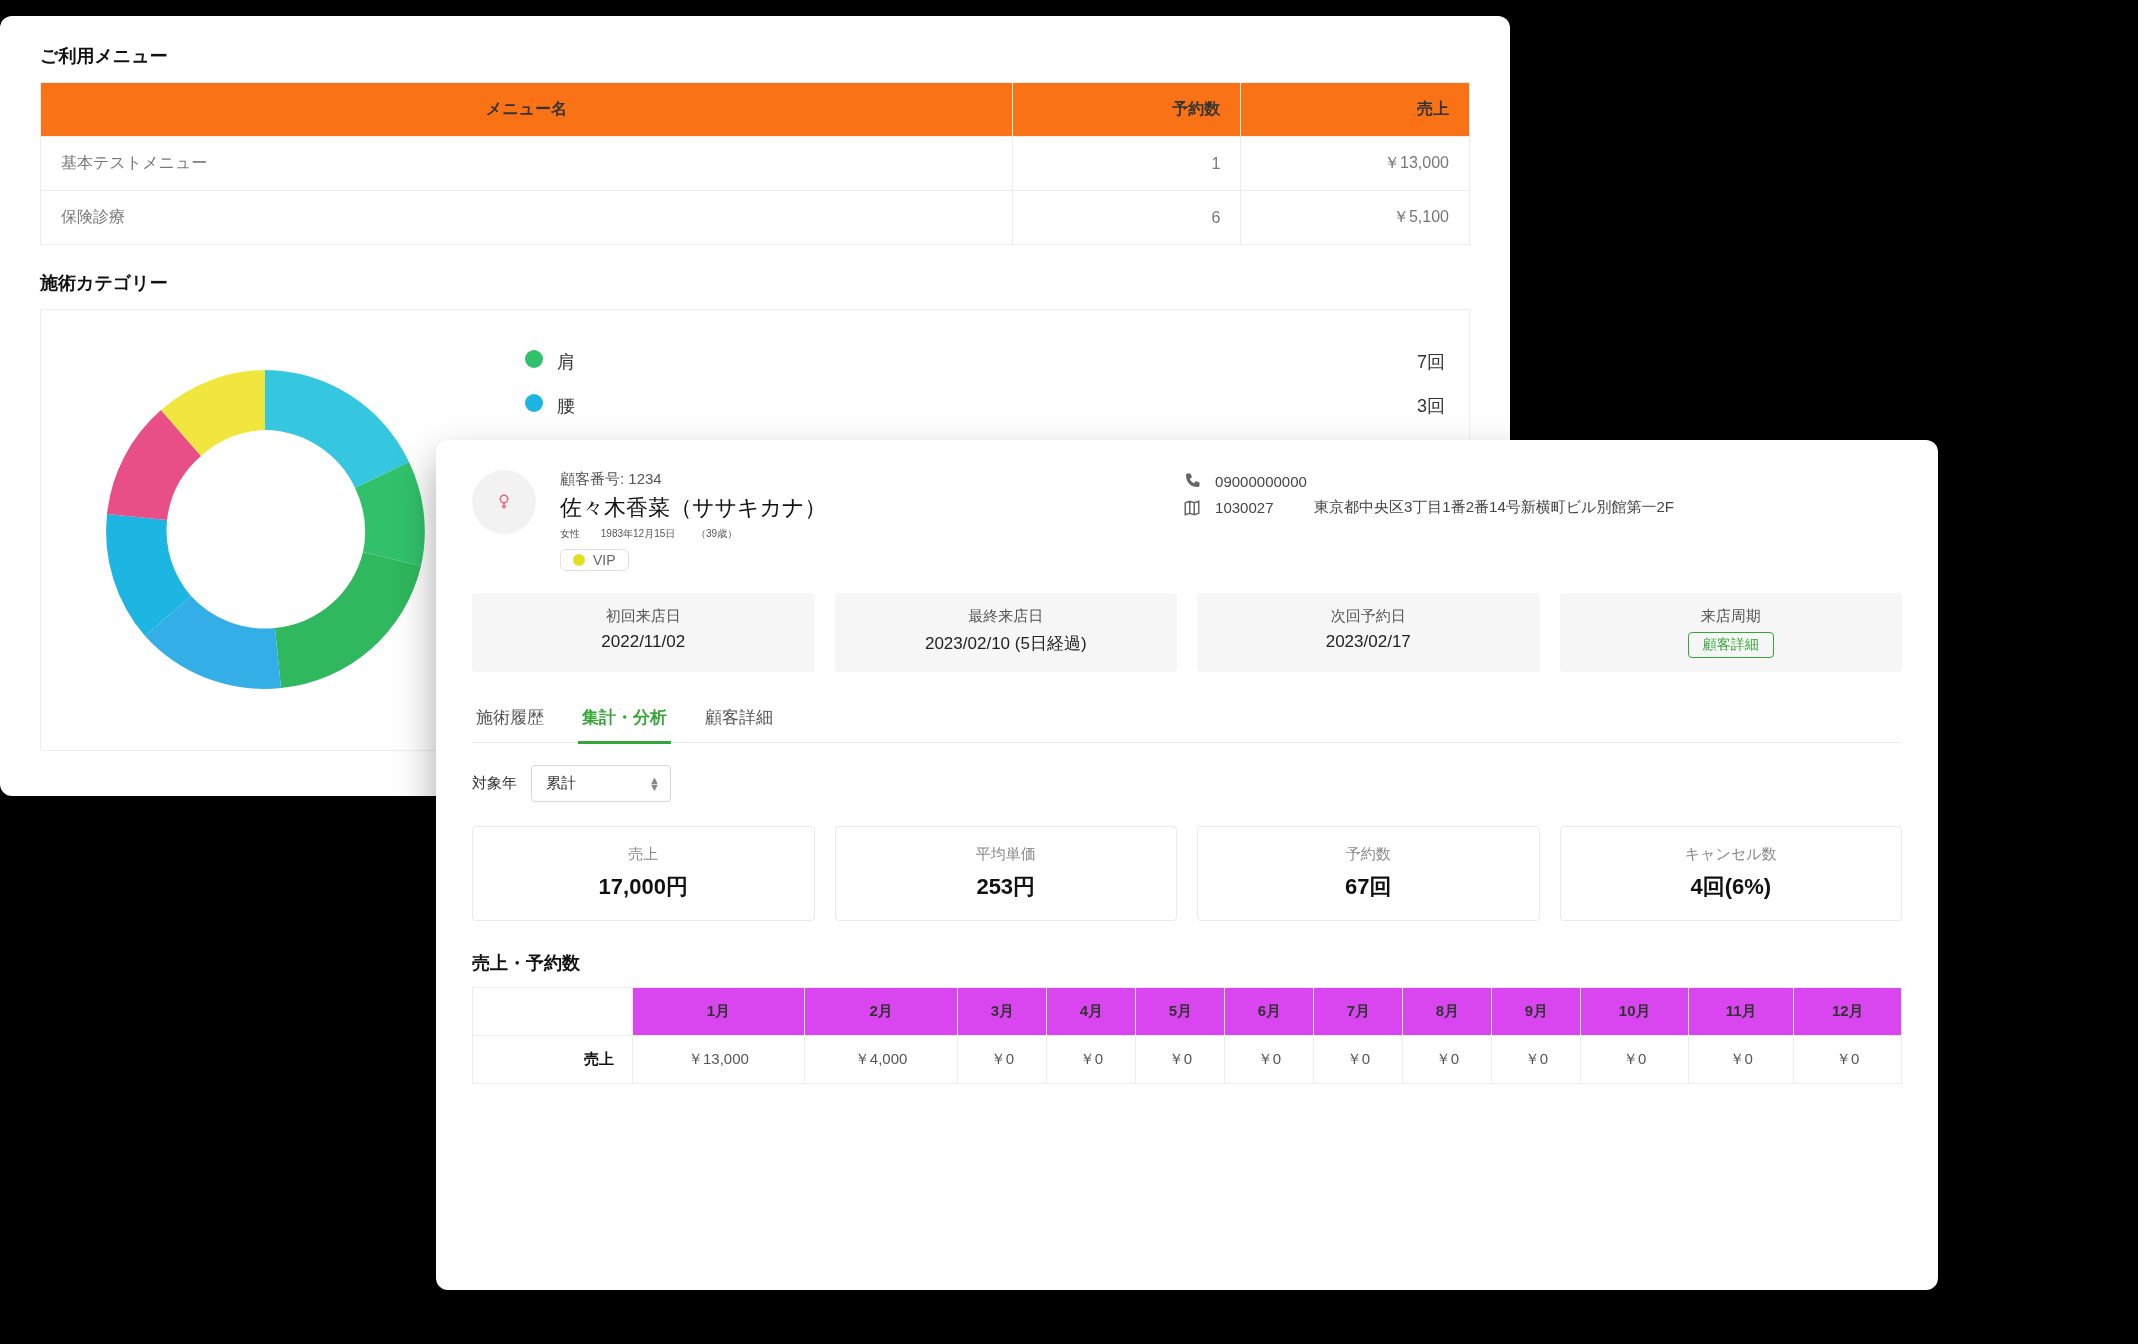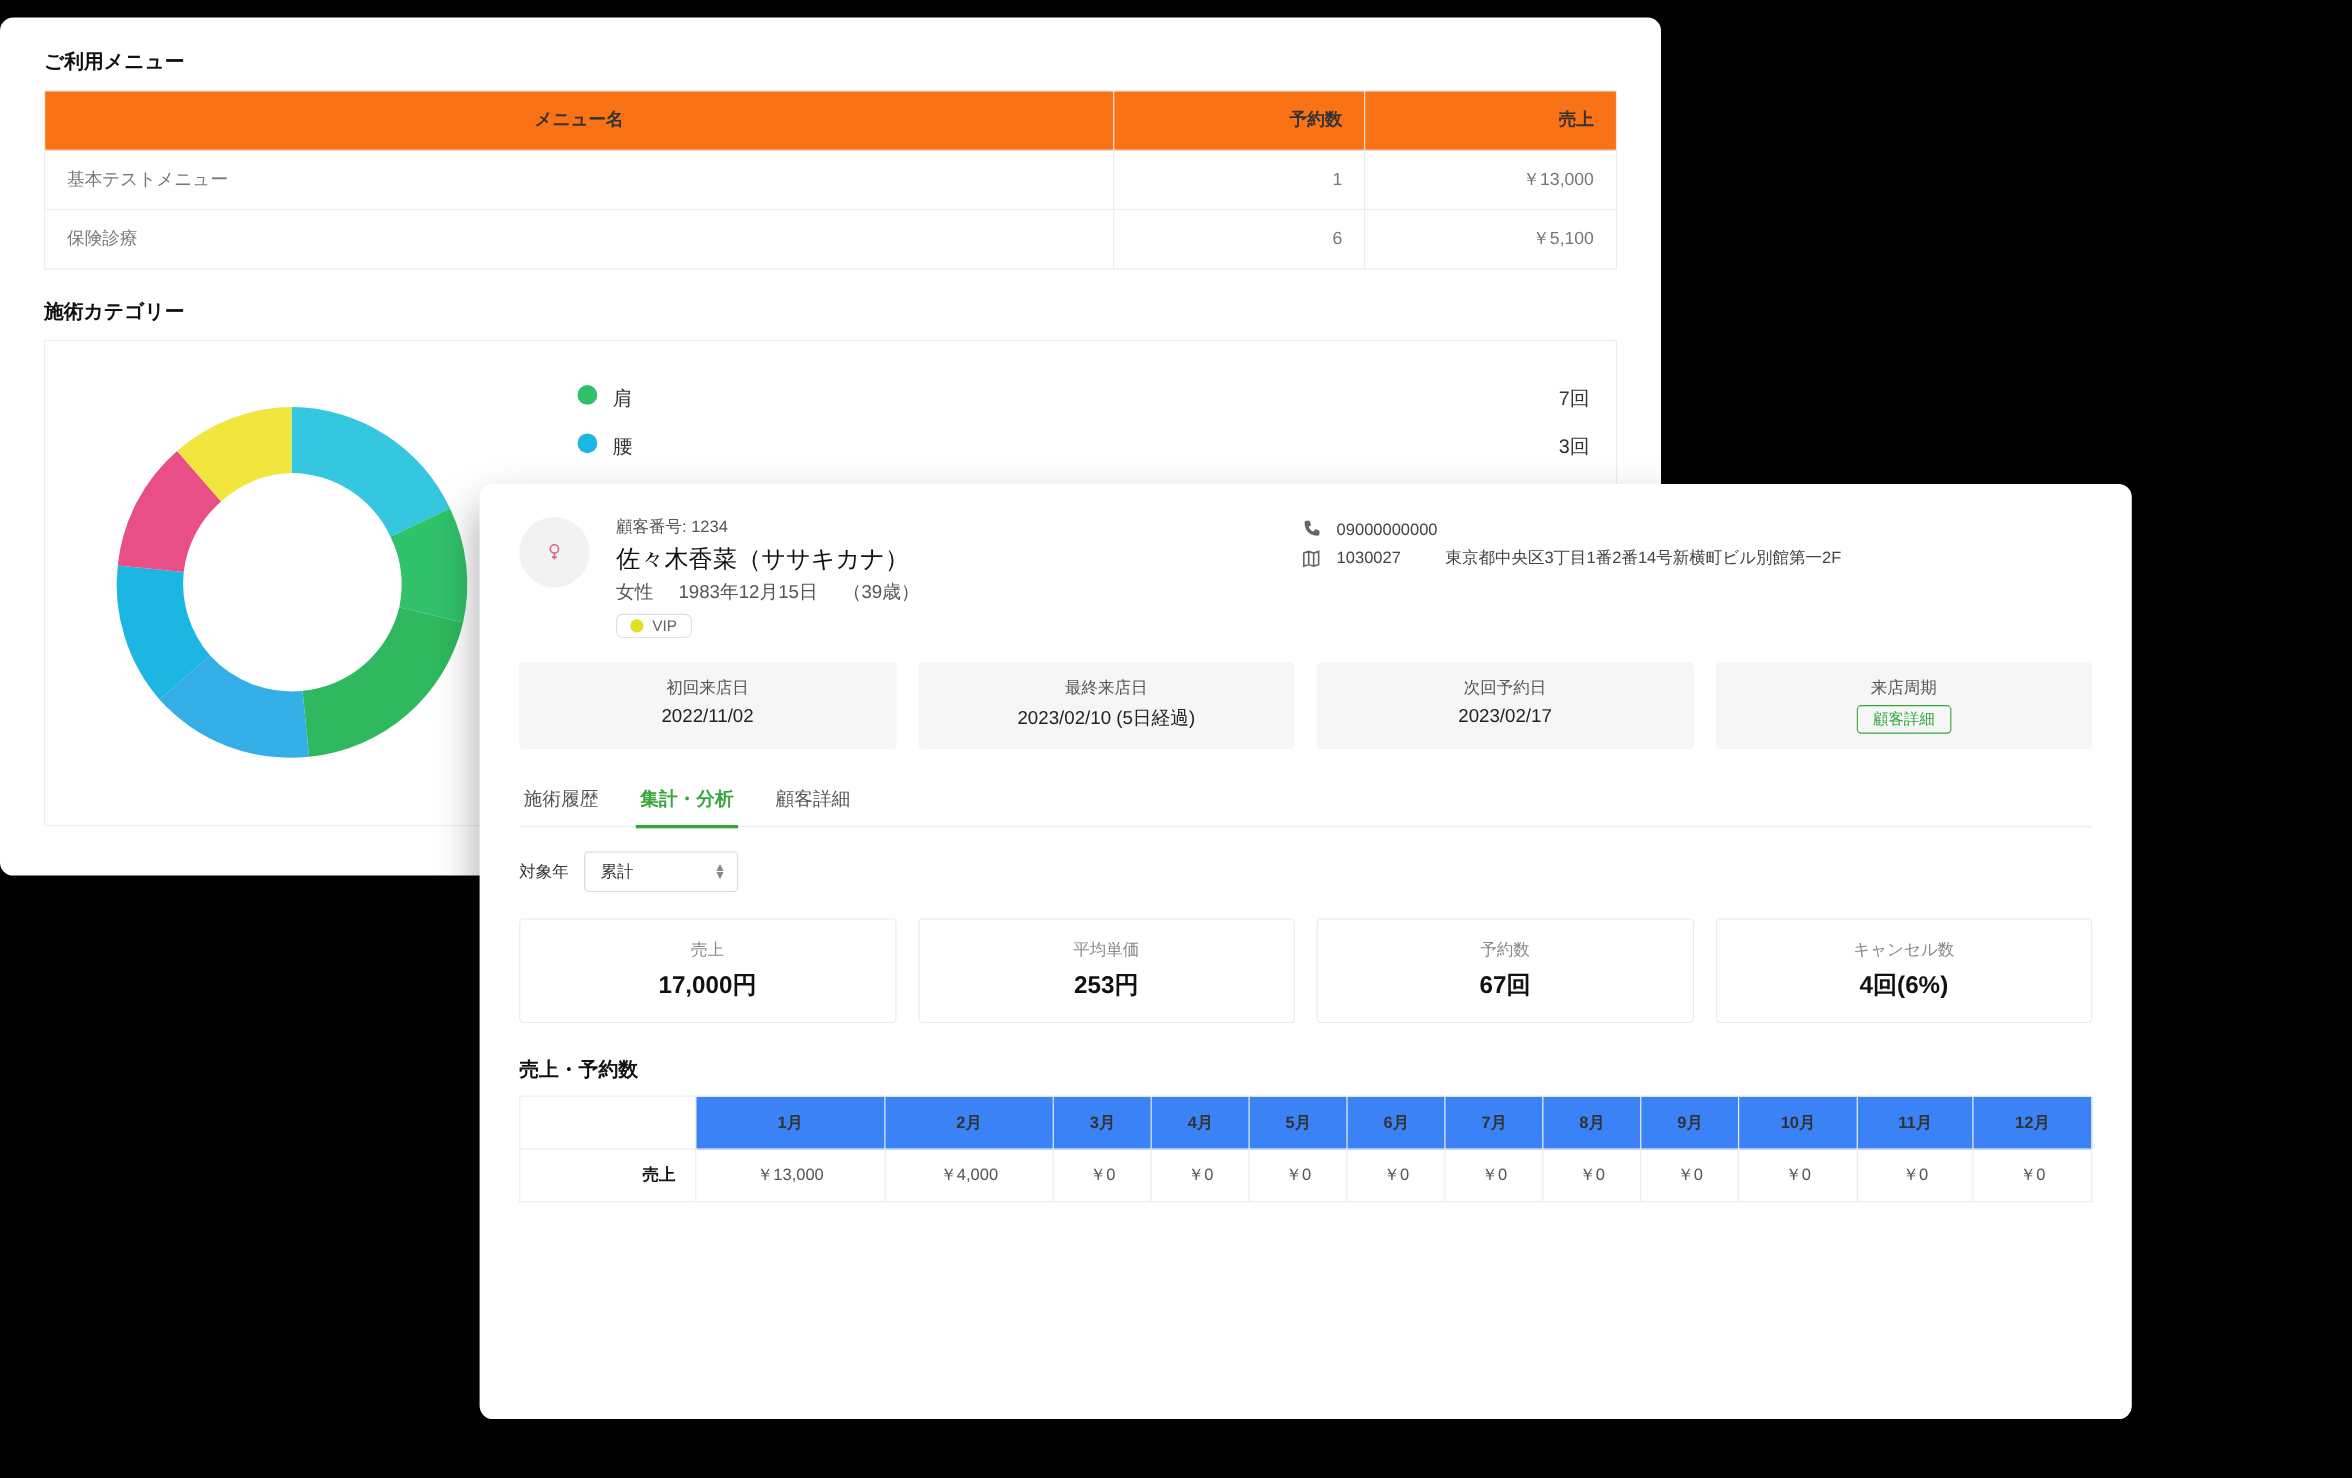--- a/index.html
+++ b/index.html
@@ -16,21 +16,21 @@
   .cat-body{display:flex;border:1px solid #ececec;padding:20px 24px;gap:60px;align-items:flex-start;}
   .legend{flex:1;padding-top:10px;}
   .leg-row{display:flex;align-items:center;justify-content:space-between;padding:10px 0;font-size:18px;color:#333;}
   .dot{width:18px;height:18px;border-radius:50%;display:inline-block;margin-right:14px;}
   .panel-b{position:absolute;left:436px;top:440px;width:1502px;height:850px;padding:30px 36px;}
   .cust-head{display:flex;gap:24px;align-items:flex-start;margin-bottom:22px;}
   .avatar{width:64px;height:64px;border-radius:50%;background:#f2f2f2;display:flex;align-items:center;justify-content:center;color:#e06688;}
   .cust-meta{flex:1;}
   .cust-id{font-size:15px;color:#555;margin-bottom:4px;}
   .cust-name{font-size:22px;font-weight:400;color:#111;margin-bottom:4px;}
-  .cust-sub{font-size:17px;color:#555;margin-bottom:8px;}
+  .cust-sub{font-size:10px;color:#555;margin-bottom:8px;}
   .cust-sub span{margin-right:18px;}
   .vip{display:inline-flex;align-items:center;border:1px solid #e0e0e0;border-radius:6px;padding:2px 12px;font-size:14px;color:#666;}
   .vip::before{content:"";width:12px;height:12px;border-radius:50%;background:#e3df25;margin-right:8px;}
   .contact{flex:1.2;font-size:15px;color:#444;padding-top:2px;}
   .contact div{display:flex;align-items:center;gap:14px;margin-bottom:8px;}
   .ico{width:18px;height:18px;display:inline-block;color:#666;}
   .stat-row{display:flex;gap:20px;margin-bottom:24px;}
   .stat{flex:1;background:#f6f6f6;border-radius:4px;text-align:center;padding:14px 10px;}
   .stat-l{font-size:15px;color:#555;margin-bottom:6px;}
   .stat-v{font-size:17px;color:#222;}
@@ -42,21 +42,21 @@
   .filter-label{font-size:15px;color:#333;}
   .select{border:1px solid #d6d6d6;border-radius:4px;padding:8px 30px 8px 14px;font-size:15px;color:#333;position:relative;min-width:140px;background:#fff;}
   .select::after{content:"";position:absolute;right:10px;top:50%;width:10px;height:10px;border-right:1px solid #888;border-bottom:1px solid #888;border-top:1px solid #888;transform:translateY(-50%);border:none;}
   .updown{position:absolute;right:10px;top:50%;transform:translateY(-50%);font-size:11px;line-height:7px;color:#888;}
   .kpi-row{display:flex;gap:20px;margin-bottom:30px;}
   .kpi{flex:1;border:1px solid #e9e9e9;border-radius:4px;text-align:center;padding:18px 10px;}
   .kpi-l{font-size:15px;color:#888;margin-bottom:8px;}
   .kpi-v{font-size:22px;font-weight:700;color:#111;}
   .st2{font-size:18px;font-weight:700;margin-bottom:12px;color:#111;}
   .grid-table th,.grid-table td{border:1px solid #ececec;padding:14px 8px;font-size:15px;text-align:center;color:#555;}
-  .grid-table th{background:#3b82f6;color:#333;}
+  .grid-table th{background:#d946ef;color:#333;}
   .grid-table td.row-h{text-align:right;font-weight:700;color:#111;padding-right:18px;background:#fff;}
   .grid-table th.blank{background:#fff;border-top:1px solid #ececec;}
 </style>
 </head>
 <body>
 
 <div class="panel panel-a">
   <div class="section-title">ご利用メニュー</div>
   <table class="menu-table">
     <thead>

